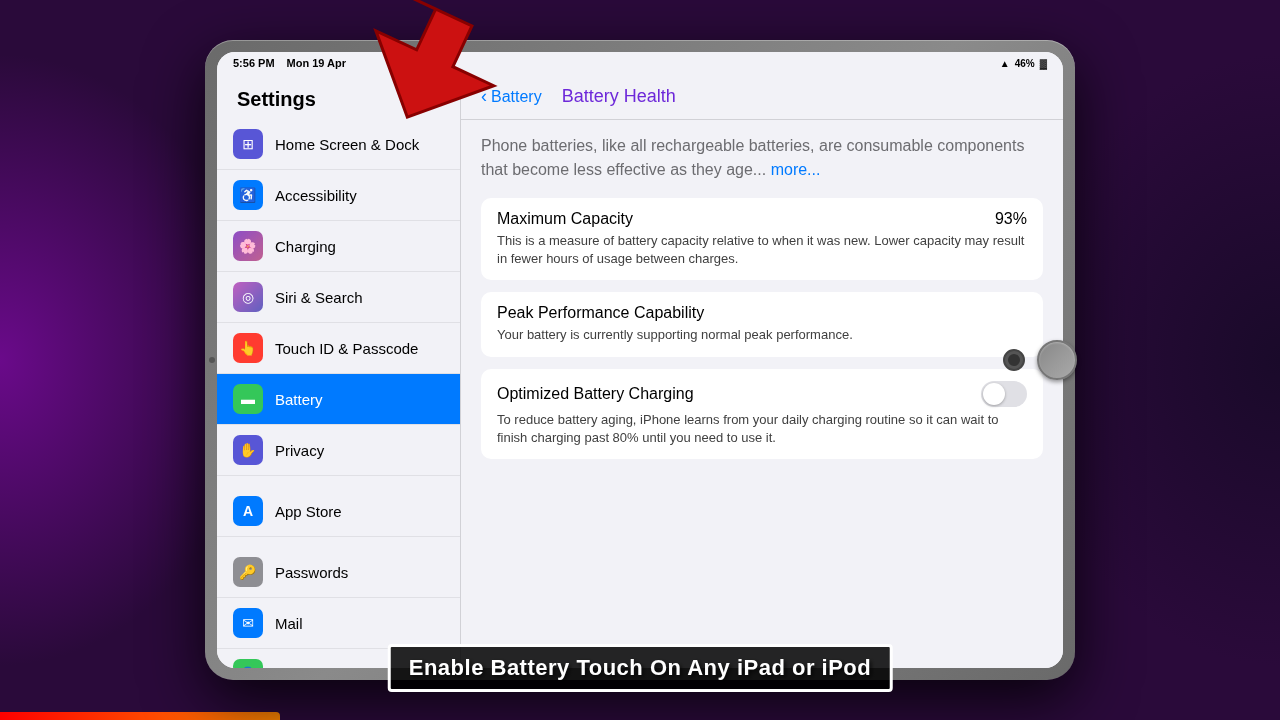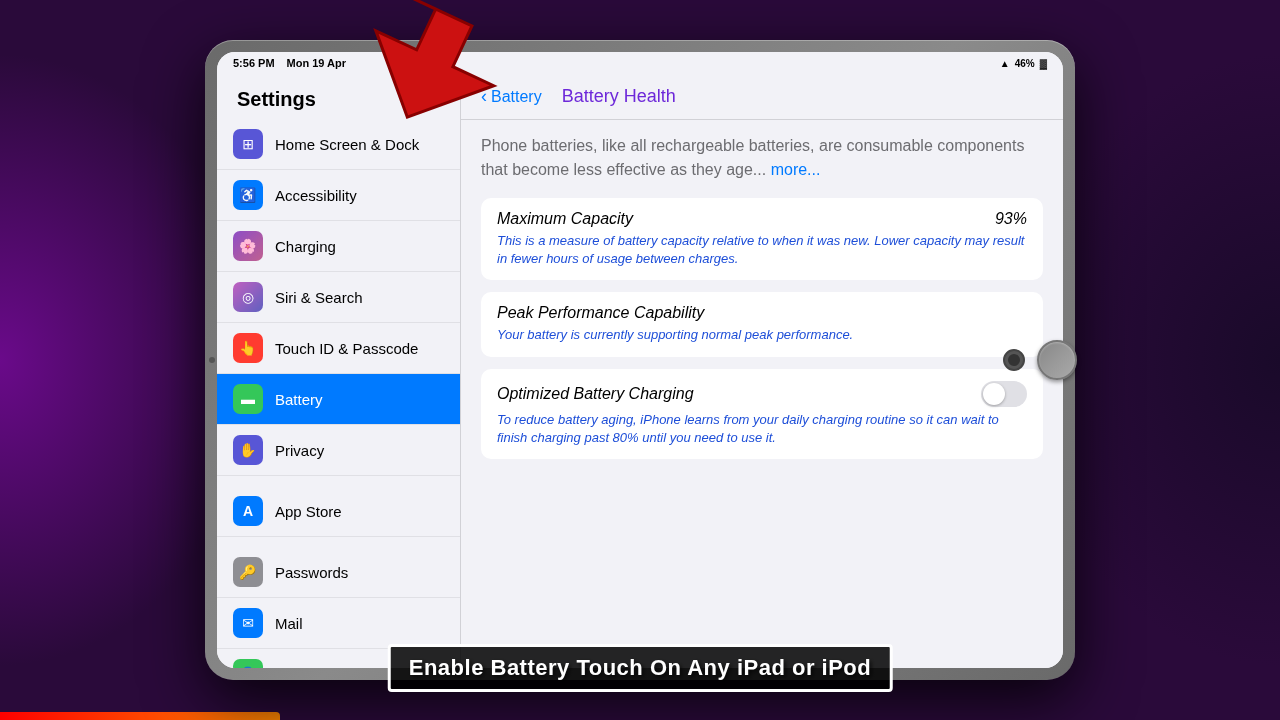--- a/index.html
+++ b/index.html
@@ -165,21 +165,20 @@
     }
 
     .intro-text a { color: #007aff; text-decoration: none; }
 
     
     .card-section {
       background: #fff;
       border-radius: 10px;
       margin-bottom: 12px;
       overflow: hidden;
-      font-style: italic;
     }
 
     .card-row {
       padding: 12px 16px;
       border-bottom: 0.5px solid #e0e0e5;
     }
     .card-row:last-child { border-bottom: none; }
 
     .card-row-header {
       display: flex;
@@ -194,21 +193,21 @@
       font-weight: 400;
     }
 
     .card-row-value {
       font-size: 16px;
       color: #000;
     }
 
     .card-row-desc {
       font-size: 13px;
-      color: #1d4ed8;
+      color: #404040;
       line-height: 1.4;
     }
 
     
     .toggle {
       width: 46px;
       height: 26px;
       background: #e0e0e5;
       border-radius: 13px;
       position: relative;

